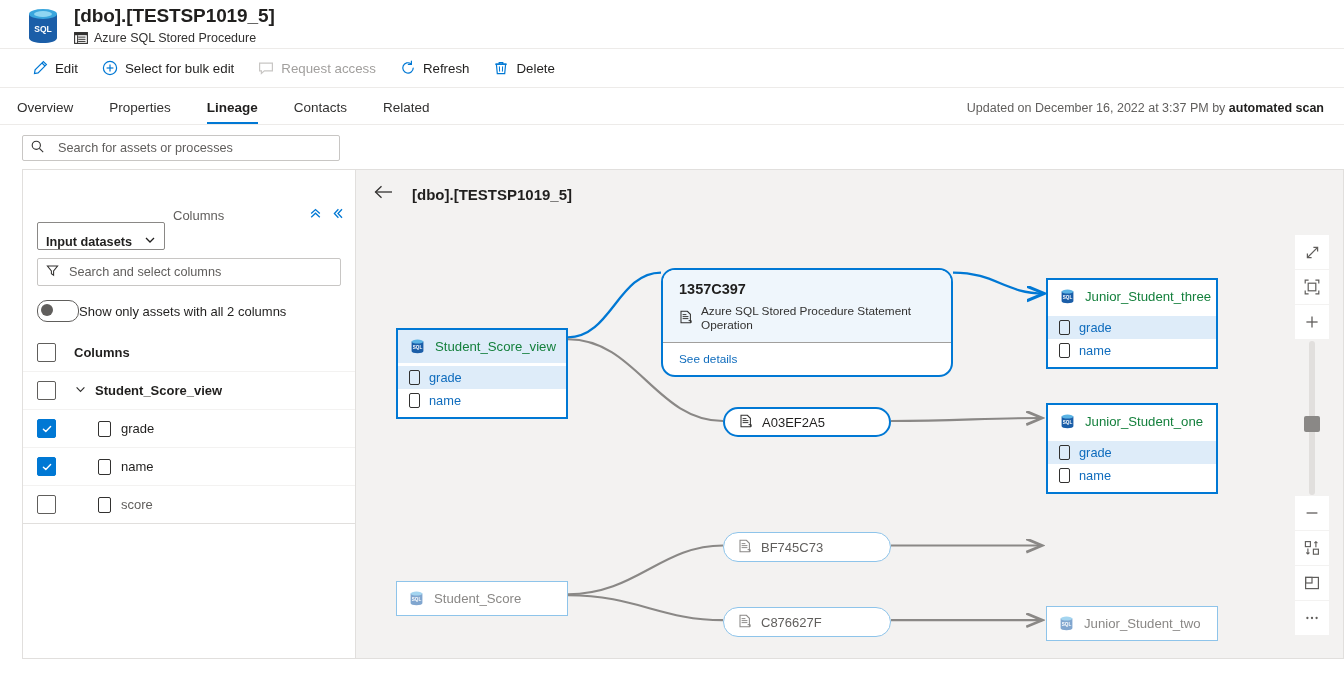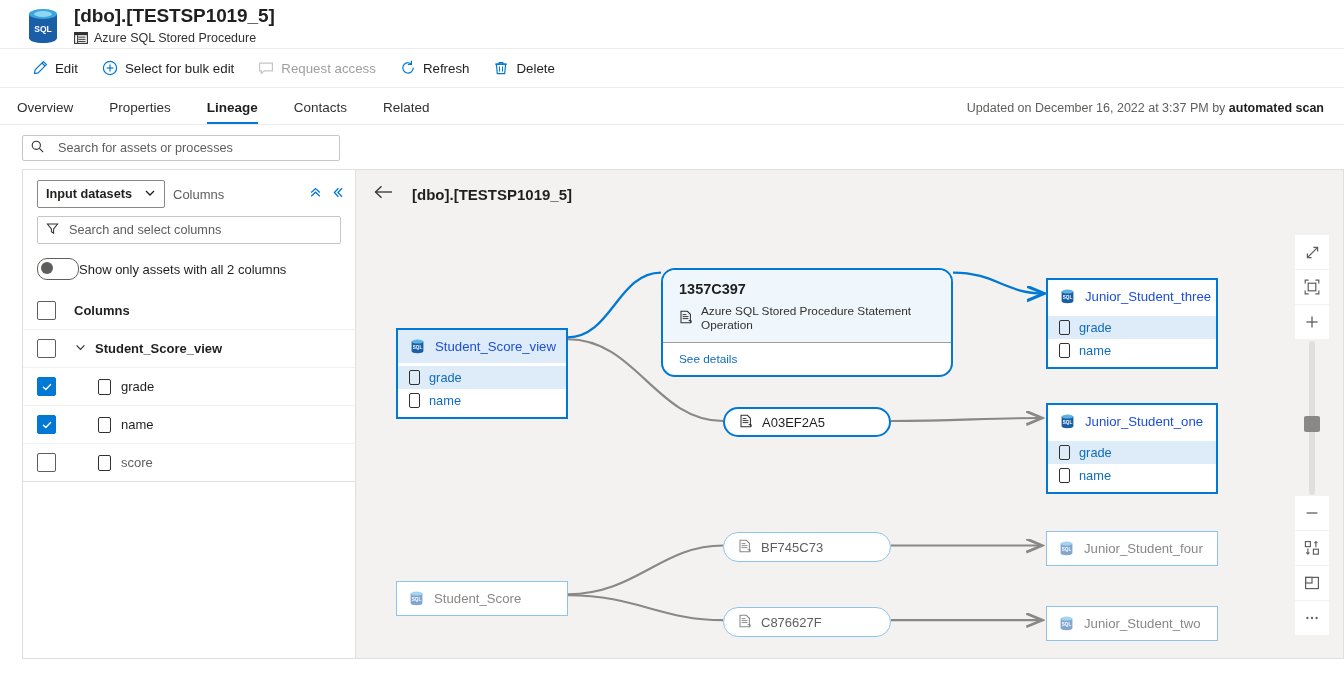--- a/index.html
+++ b/index.html
@@ -40,21 +40,21 @@
   .globalsearch { display: flex; align-items: center; gap: 12px; width: 318px; height: 26px; border: 1px solid #c8c6c4; border-radius: 2px; padding: 0 8px; box-sizing: border-box; }
   .globalsearch input { border: 0; outline: 0; font-size: 12.7px; font-family: inherit; color: #323130; width: 100%; background: transparent; }
   .globalsearch input::placeholder { color: #605e5c; }
 
   
   .main { display: flex; height: 490px; padding: 0 0 0 22px; box-sizing: border-box; }
 
   
   .leftpanel { width: 334px; flex: 0 0 334px; border: 1px solid #e1dfdd; box-sizing: border-box; background: #fff; }
   .lp-top { display: flex; align-items: center; padding: 10px 10px 6px 14px; gap: 8px; }
-  .lp-select { display: flex; align-items: center; justify-content: space-between; width: 128px; height: 28px; border: 1px solid #8a8886; border-radius: 2px; padding: 0 8px; box-sizing: border-box; font-size: 12.7px; font-weight: bold; color: #201f1e; cursor: pointer; }
+  .lp-select { display: flex; align-items: flex-end; justify-content: space-between; width: 128px; height: 28px; border: 1px solid #8a8886; border-radius: 2px; padding: 0 8px; box-sizing: border-box; font-size: 12.7px; font-weight: bold; color: #201f1e; cursor: pointer; margin-top: 42px; }
   .lp-coltitle { font-size: 13px; color: #605e5c; flex: 1; }
   .lp-chevs { display: flex; gap: 10px; align-items: center; color: #0078d4; }
   .lp-chev { cursor: pointer; display:block; }
   .lp-searchwrap { padding: 2px 14px 0 14px; }
   .lp-search { display: flex; align-items: center; gap: 8px; height: 28px; border: 1px solid #c8c6c4; border-radius: 2px; padding: 0 8px; box-sizing: border-box; }
   .lp-search input { border: 0; outline: 0; font-size: 12.7px; font-family: inherit; width: 100%; color: #323130; background: transparent; }
   .lp-search input::placeholder { color: #605e5c; }
   .lp-togglerow { display: flex; align-items: center; padding: 14px 14px 12px 14px; }
   .toggle { width: 40px; height: 20px; border-radius: 10px; border: 1px solid #605e5c; background: #fff; position: relative; cursor: pointer; flex: 0 0 40px; }
   .toggle .knob { position: absolute; left: 3px; top: 3px; width: 12px; height: 12px; border-radius: 50%; background: #605e5c; }
@@ -77,21 +77,21 @@
   .back-arrow { cursor: pointer; display: block; }
   .canvas-title { font-size: 15px; font-weight: bold; color: #201f1e; }
 
   .graph { position: absolute; inset: 0; }
   .graph svg.edges { position: absolute; left: 0; top: 0; width: 100%; height: 100%; }
 
   
   .node { position: absolute; box-sizing: border-box; background: #fff; }
   .ds-node { border: 2px solid #0078d4; }
   .ds-node.dim { border: 1.5px solid #8ec4ea; }
-  .ds-head { display: flex; align-items: center; gap: 9px; height: 33px; padding: 0 11px; box-sizing: border-box; font-size: 13.2px; color: #1d4ed8; }
+  .ds-head { display: flex; align-items: center; gap: 9px; height: 33px; padding: 0 11px; box-sizing: border-box; font-size: 13.2px; color: #15803d; }
   .ds-head.tint { background: #deecf9; }
   .ds-head.dimtext { color: #8a8886; }
   .ds-cols { padding: 3px 0 5px 0; }
   .ds-col { display: flex; align-items: center; gap: 9px; height: 23px; padding: 0 11px; box-sizing: border-box; font-size: 12.8px; color: #0f6cbd; }
   .ds-col.hl { background: #deecf9; }
   .sqlico { width: 17px; height: 17px; flex: 0 0 17px; }
   .colico { width: 9px; height: 13px; border: 1.3px solid #323130; border-radius: 2px; flex: 0 0 9px; }
 
   
   .proc-pill { position: absolute; box-sizing: border-box; display: flex; align-items: center; gap: 9px; height: 30px; padding: 0 14px; border: 2px solid #0078d4; border-radius: 16px; background: #fff; font-size: 13px; color: #201f1e; }
@@ -463,32 +463,20 @@
                 <path d="M2 1.3h6.4l3 3v8.4H2z" fill="none" stroke="#8a8886" stroke-width="1.05"></path>
                 <line x1="3.6" y1="4.6" x2="7.4" y2="4.6" stroke="#8a8886" stroke-width="0.95"></line>
                 <line x1="3.6" y1="6.6" x2="9.4" y2="6.6" stroke="#8a8886" stroke-width="0.95"></line>
                 <line x1="3.6" y1="8.6" x2="9.4" y2="8.6" stroke="#8a8886" stroke-width="0.95"></line>
                 <path d="M9.6 10.6h2.6v2.2" fill="none" stroke="#8a8886" stroke-width="0.95"></path>
               </svg>
           </span>
           <span>BF745C73</span>
         </div>
 
-        <div class="node ds-node dim" style="left:690px; top:361px; width:172px;">
-          <div class="ds-head dimtext">
-            <span class="sqlico">
-              <svg width="17" height="17" viewBox="0 0 17 17" opacity="0.55">
-                  <path d="M2.6 3.6v9.6c0 1.2 2.6 2 5.9 2s5.9-.8 5.9-2V3.6z" fill="#1b5ea8"></path>
-                  <ellipse cx="8.5" cy="3.6" rx="5.9" ry="2" fill="#5bb3e4"></ellipse>
-                  <text x="8.5" y="11.4" font-size="4.6" font-weight="bold" fill="#fff" text-anchor="middle" font-family="Liberation Sans, sans-serif">SQL</text>
-                </svg>
-            </span>
-            <span>Junior_Student_four</span>
-          </div>
-        </div>
 
         <div class="node ds-node dim" style="left:40px; top:411px; width:172px;">
           <div class="ds-head dimtext">
             <span class="sqlico">
               <svg width="17" height="17" viewBox="0 0 17 17" opacity="0.55">
                   <path d="M2.6 3.6v9.6c0 1.2 2.6 2 5.9 2s5.9-.8 5.9-2V3.6z" fill="#1b5ea8"></path>
                   <ellipse cx="8.5" cy="3.6" rx="5.9" ry="2" fill="#5bb3e4"></ellipse>
                   <text x="8.5" y="11.4" font-size="4.6" font-weight="bold" fill="#fff" text-anchor="middle" font-family="Liberation Sans, sans-serif">SQL</text>
                 </svg>
             </span>

